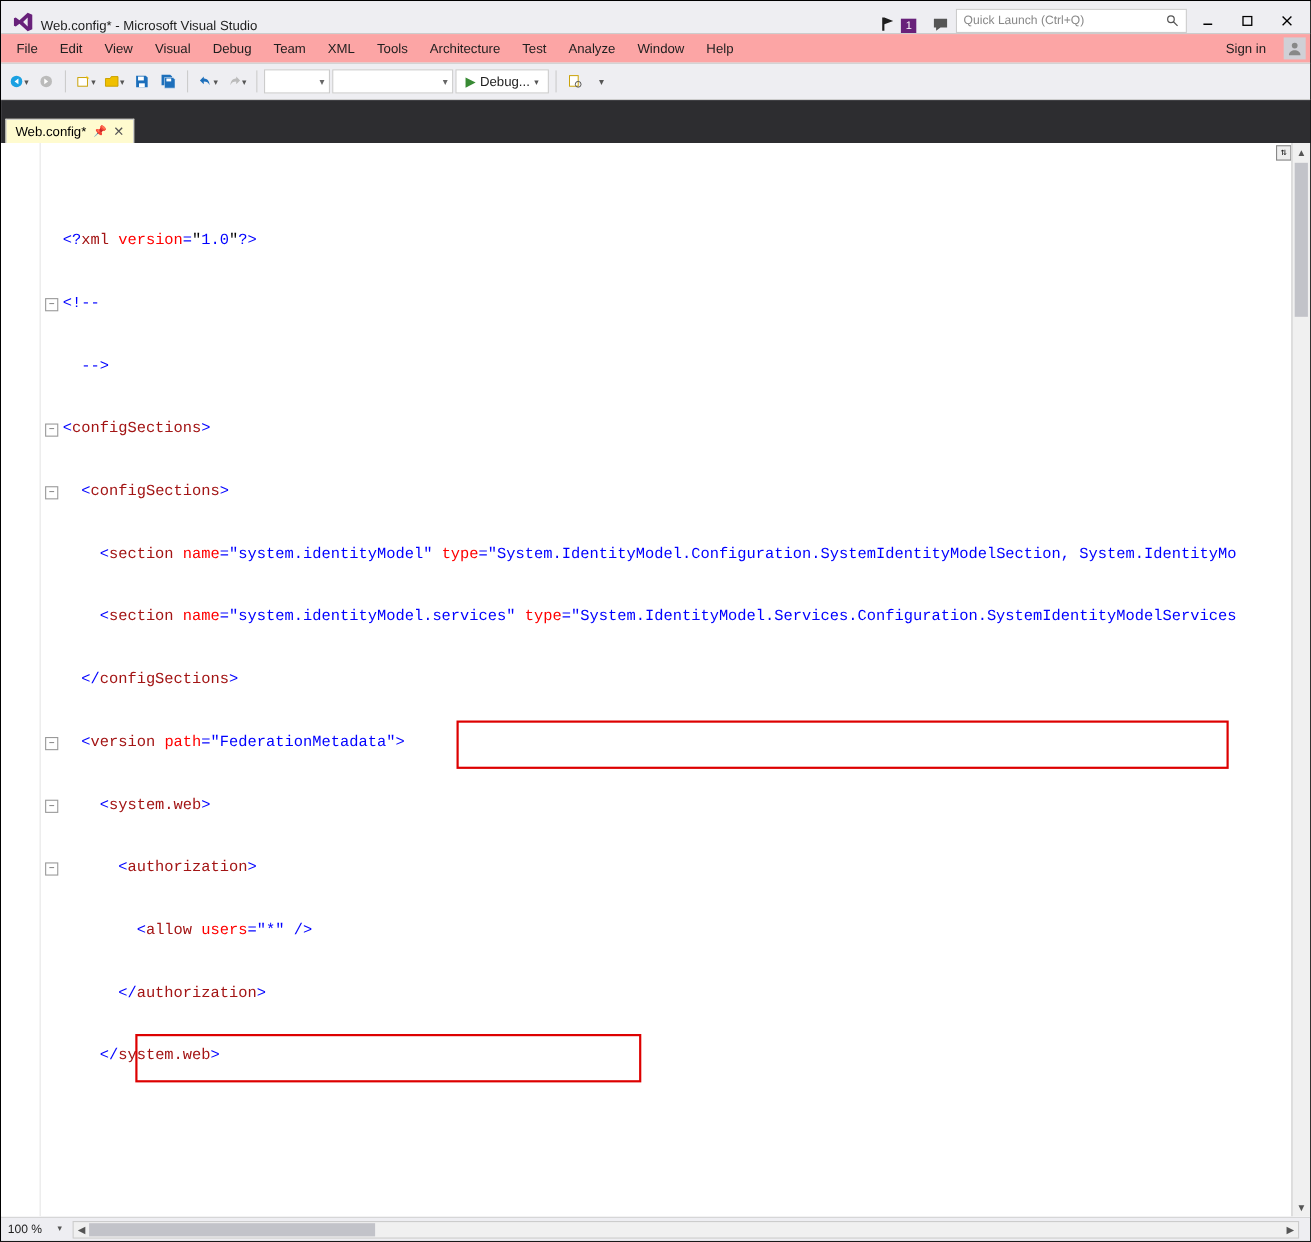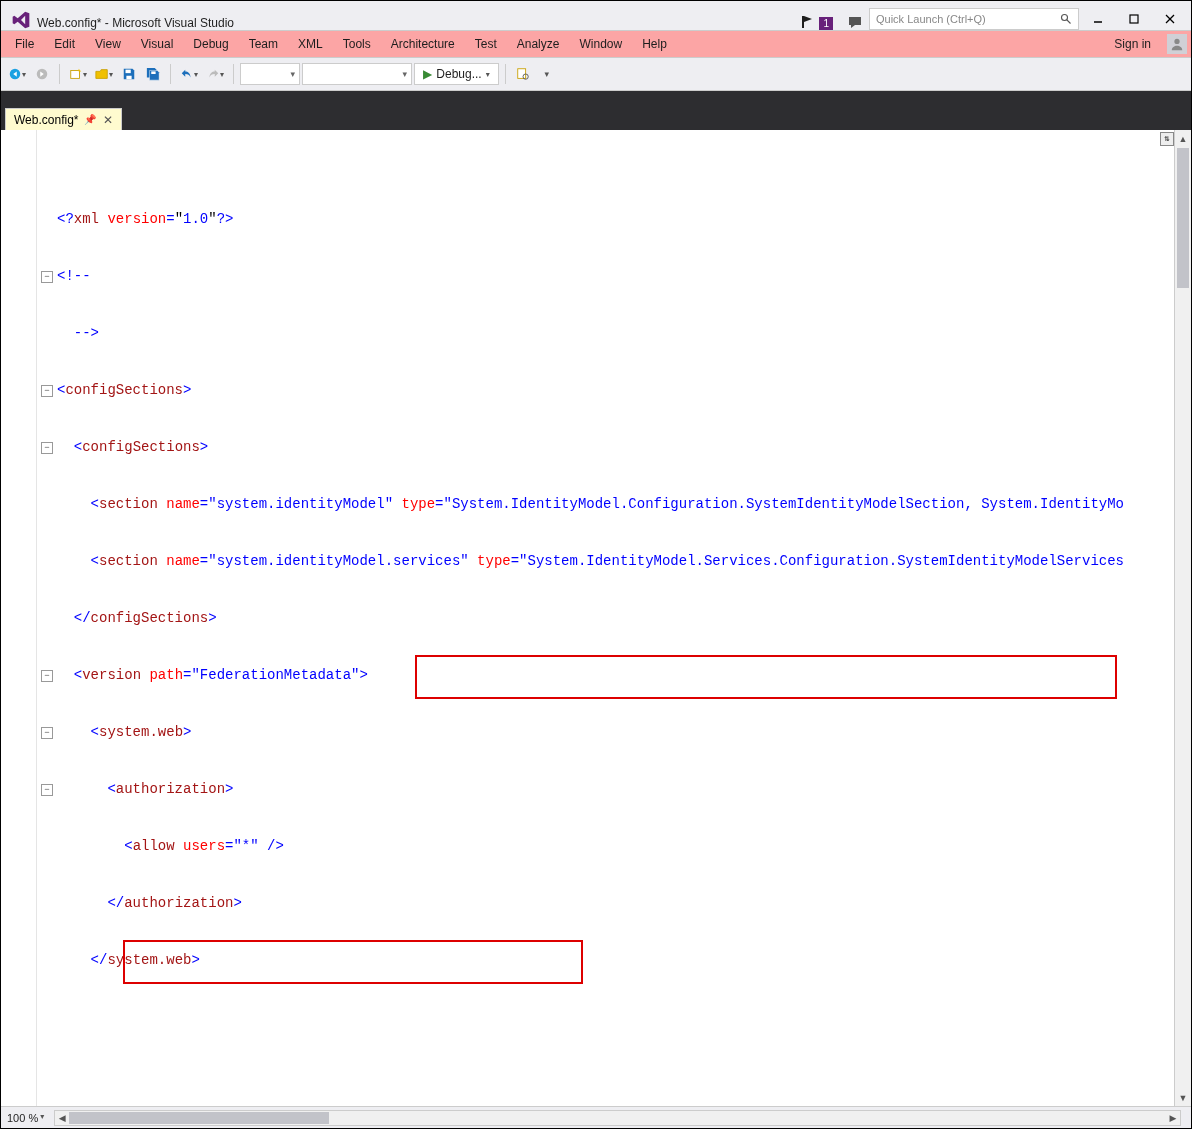--- a/index.html
+++ b/index.html
@@ -57,21 +57,21 @@
   .highlight-box-1 { position: absolute; border: 2px solid #d00; pointer-events: none; }
   .highlight-box-2 { position: absolute; border: 2px solid #d00; pointer-events: none; }
   .vscroll { width: 17px; background: #f0f0f0; border-left: 1px solid #ccc; position: relative; }
   .vscroll .thumb { position: absolute; left: 2px; right: 2px; top: 18px; height: 140px; background: #c2c3c9; }
   .vscroll .arrow { position: absolute; left: 0; right: 0; height: 17px; display: flex; align-items: center; justify-content: center; font-size: 9px; color: #555; }
   .vscroll .arrow.up { top: 0; }
   .vscroll .arrow.down { bottom: 0; }
 
   
   .statusbar { height: 22px; background: #eeeef2; border-top: 1px solid #ccc; display: flex; align-items: center; padding: 0 6px; gap: 6px; font-size: 11px; }
-  .statusbar .zoom { display: flex; align-items: flex-start; gap: 2px; }
+  .statusbar .zoom { display: flex; align-items: flex-start; gap: 14px; }
   .statusbar .hscroll { flex: 1; height: 16px; background: #f0f0f0; border: 1px solid #ccc; position: relative; margin: 0 4px; }
   .statusbar .hscroll .thumb { position: absolute; top: 1px; bottom: 1px; left: 14px; width: 260px; background: #c2c3c9; }
   .statusbar .hscroll .arrow { position: absolute; top: 0; bottom: 0; width: 14px; display: flex; align-items: center; justify-content: center; font-size: 9px; color: #555; }
   .statusbar .hscroll .arrow.left { left: 0; }
   .statusbar .hscroll .arrow.right { right: 0; }
 
   .split-icon { position: absolute; top: 2px; right: 0px; width: 14px; height: 14px; border: 1px solid #888; background: #eee; font-size: 9px; line-height: 12px; text-align: center; }
 </style>
 </head>
 <body>

